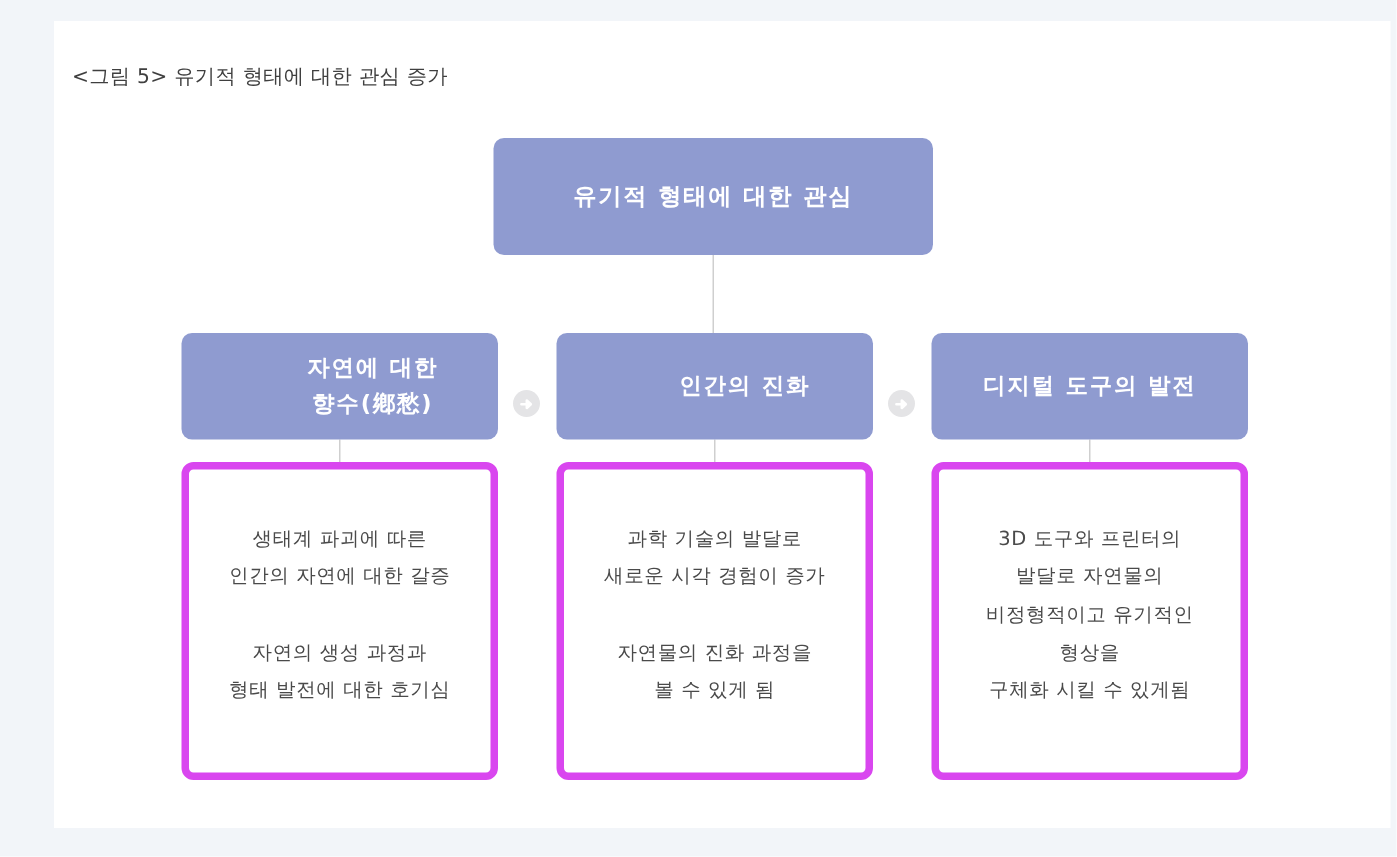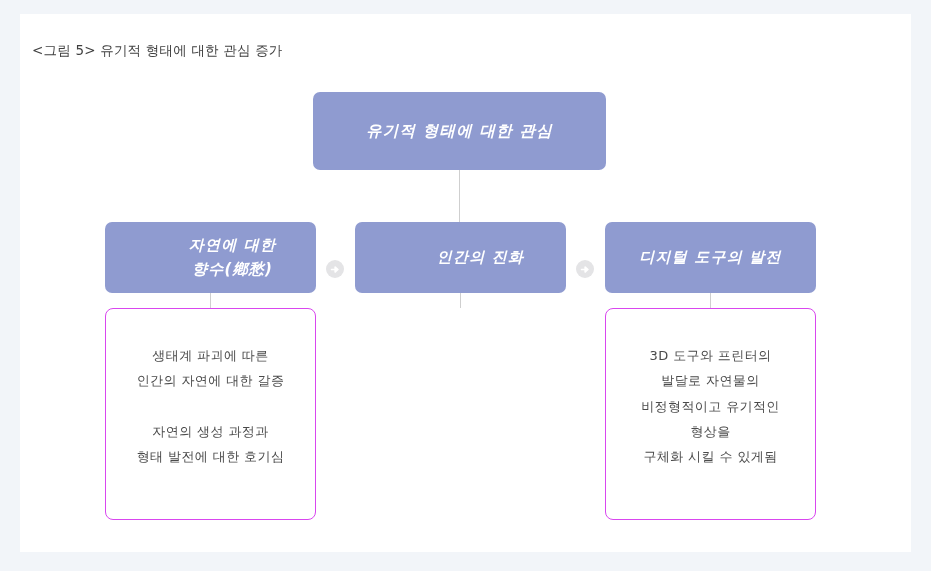--- a/index.html
+++ b/index.html
@@ -13,21 +13,21 @@
     font-family: "DejaVu Sans", "Liberation Sans", sans-serif;
     overflow: hidden;
   }
   #canvas {
     position: relative;
     width: 931px;
     height: 571px;
   }
   .card {
     position: absolute;
-    left: 20px;
+    left: 36px;
     top: 14px;
     width: 891px;
     height: 538px;
     background: #ffffff;
   }
   .figure-caption {
     position: absolute;
     left: 12px;
     top: 28px;
     font-size: 13.5px;
@@ -51,21 +51,20 @@
     display: flex;
     align-items: center;
     justify-content: center;
     text-align: center;
     color: #ffffff;
     font-size: 15px;
     font-weight: bold;
     letter-spacing: 1.2px;
     line-height: 1.55;
     box-sizing: border-box;
-    font-style: italic;
   }
   .pbox.top {
     left: 293px;
     top: 78px;
     width: 293px;
     height: 78px;
     font-size: 15.5px;
   }
   .pbox.mid {
     top: 208px;
@@ -91,21 +90,21 @@
   .arrow-circle.a1 { left: 306px; }
   .arrow-circle.a2 { left: 556px; }
   .arrow-circle svg { display: block; }
 
   
   .dbox {
     position: absolute;
     top: 294px;
     width: 211px;
     height: 212px;
-    border: 1px solid #d946ef;
+    border: 5px solid #d946ef;
     border-radius: 8px;
     background: #ffffff;
     box-sizing: border-box;
     display: flex;
     align-items: flex-start;
     justify-content: center;
     padding-top: 34px;
   }
   .dbox.d1 { left: 85px; }
   .dbox.d2 { left: 335px; }
@@ -151,20 +150,27 @@
       </svg>
     </div>
 
     <div class="dbox d1">
       <div class="body">생태계 파괴에 따른
 인간의 자연에 대한 갈증
 
 자연의 생성 과정과
 형태 발전에 대한 호기심</div>
     </div>
+    <div class="dbox d2">
+      <div class="body">과학 기술의 발달로
+새로운 시각 경험이 증가
+
+자연물의 진화 과정을
+볼 수 있게 됨</div>
+    </div>
     <div class="dbox d3">
       <div class="body">3D 도구와 프린터의
 발달로 자연물의
 비정형적이고 유기적인
 형상을
 구체화 시킬 수 있게됨</div>
     </div>
 
   </div>
 </div>

